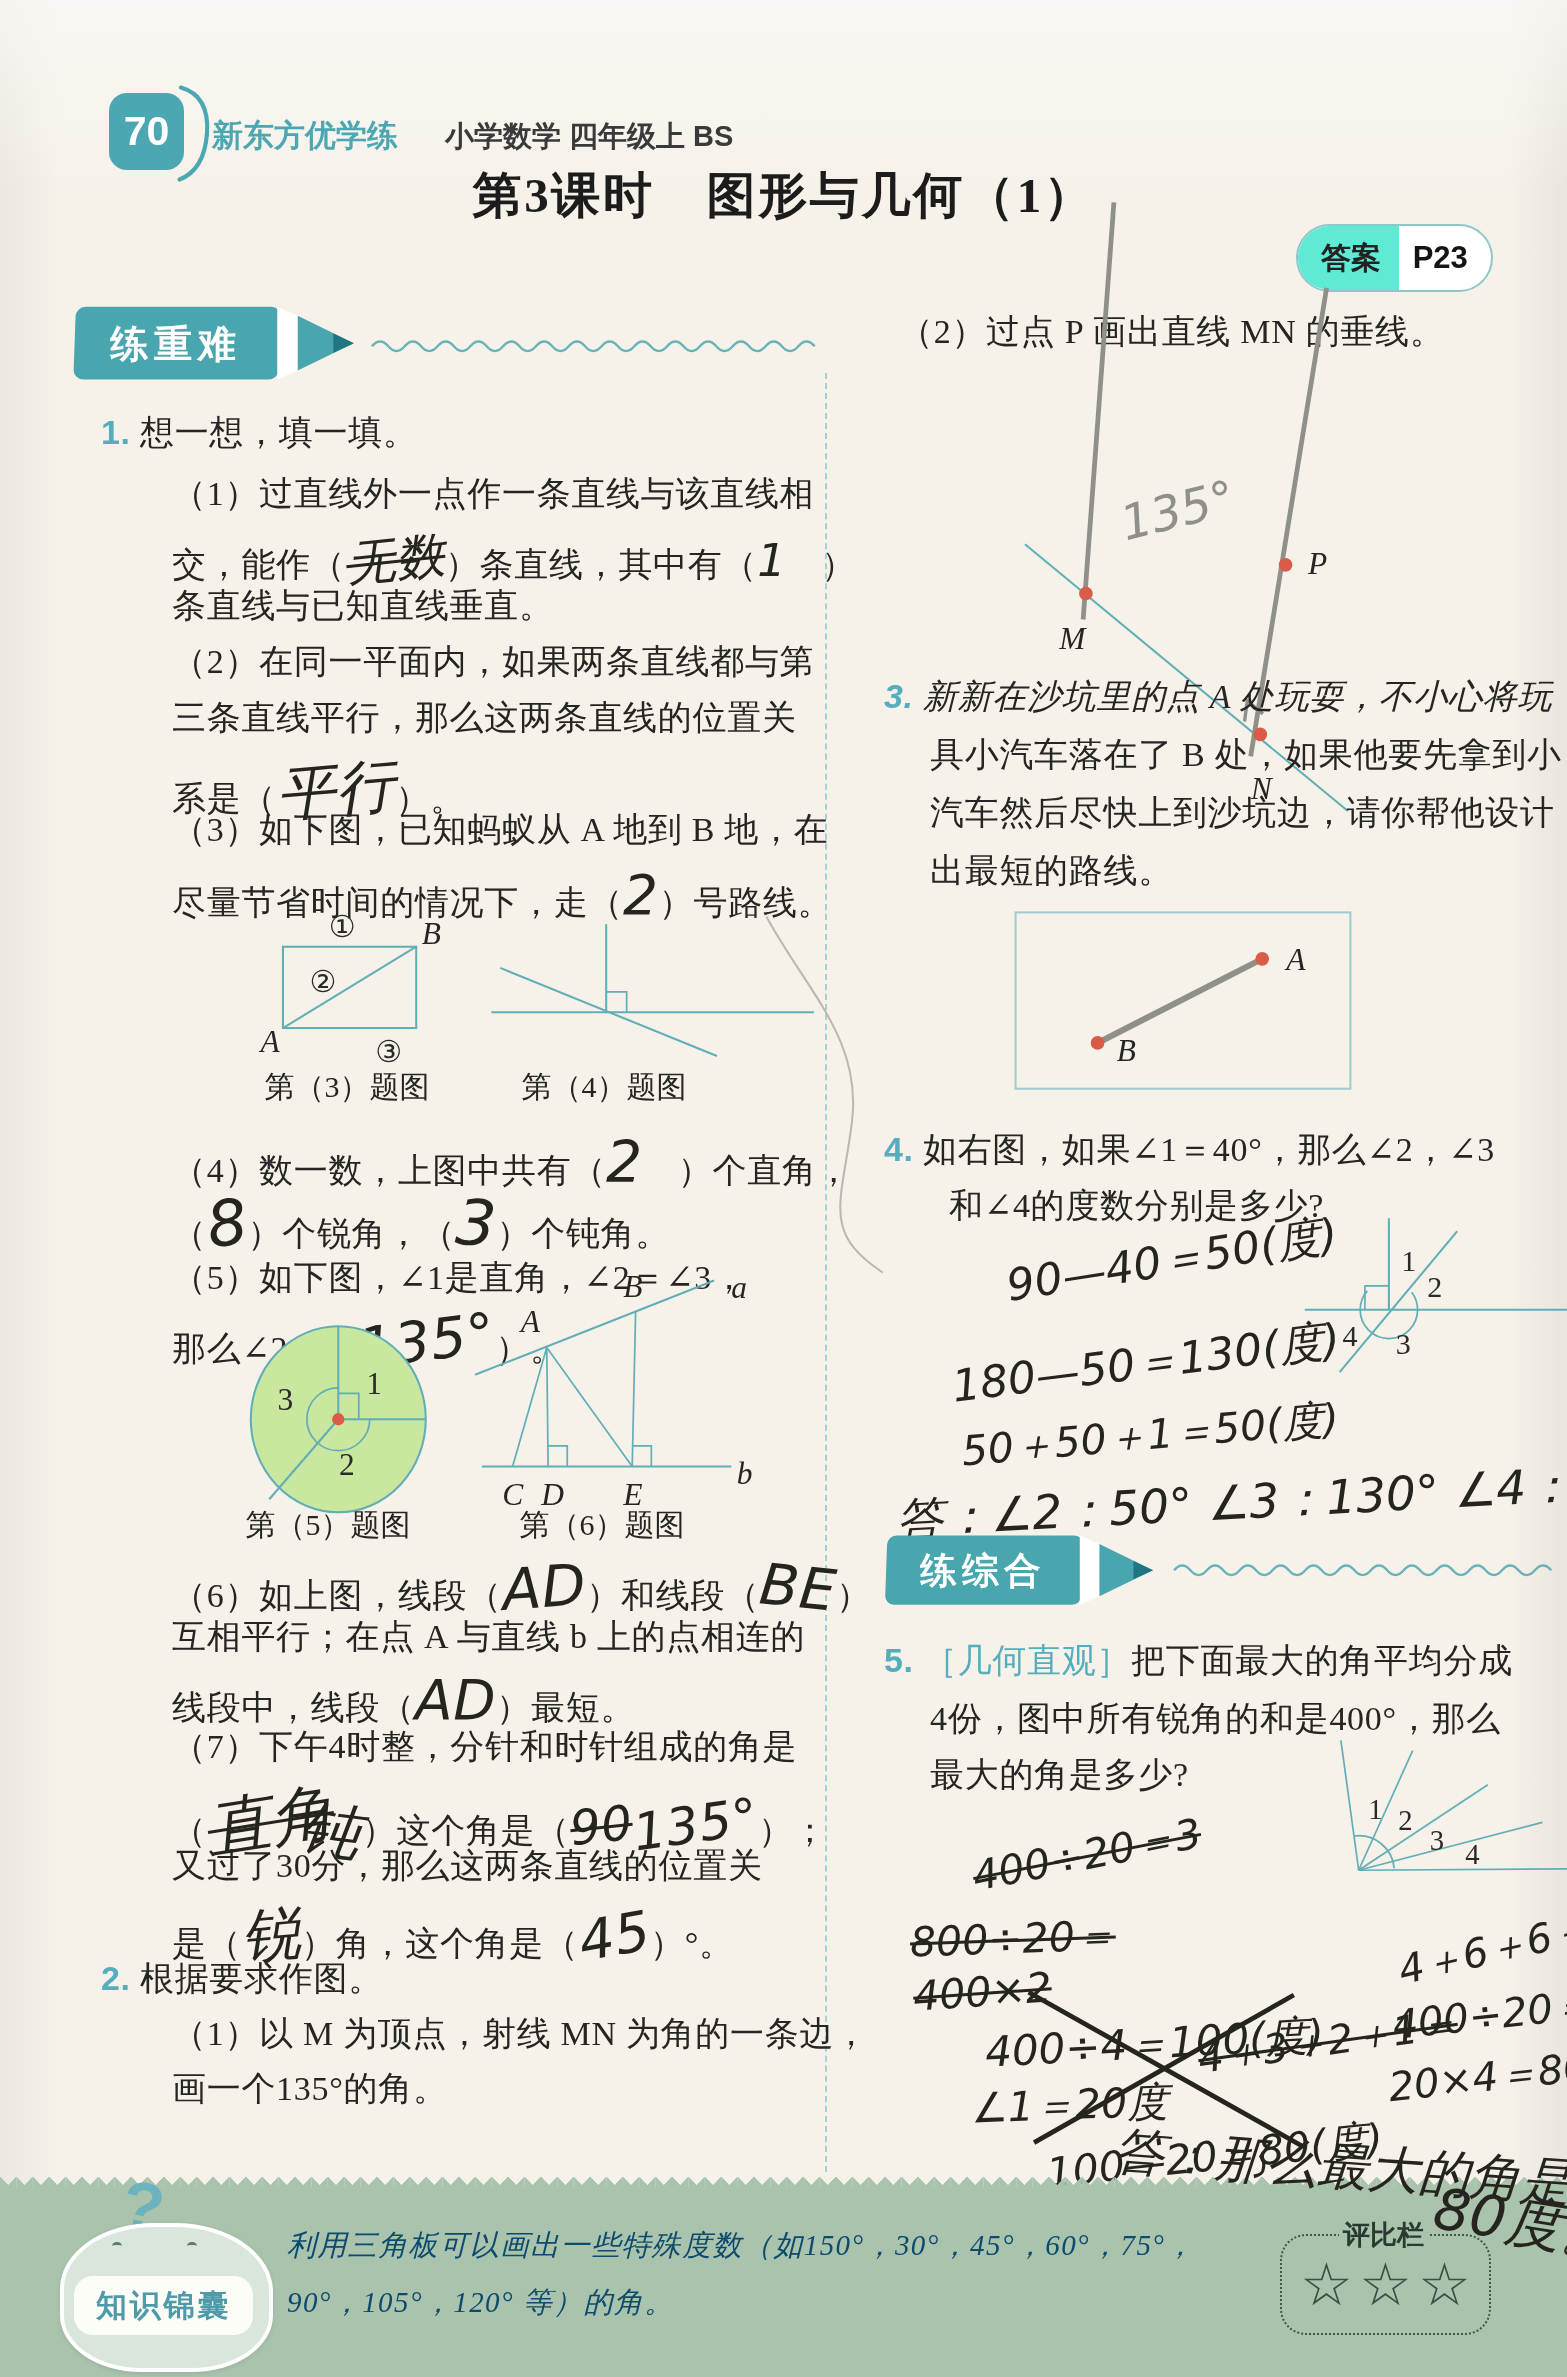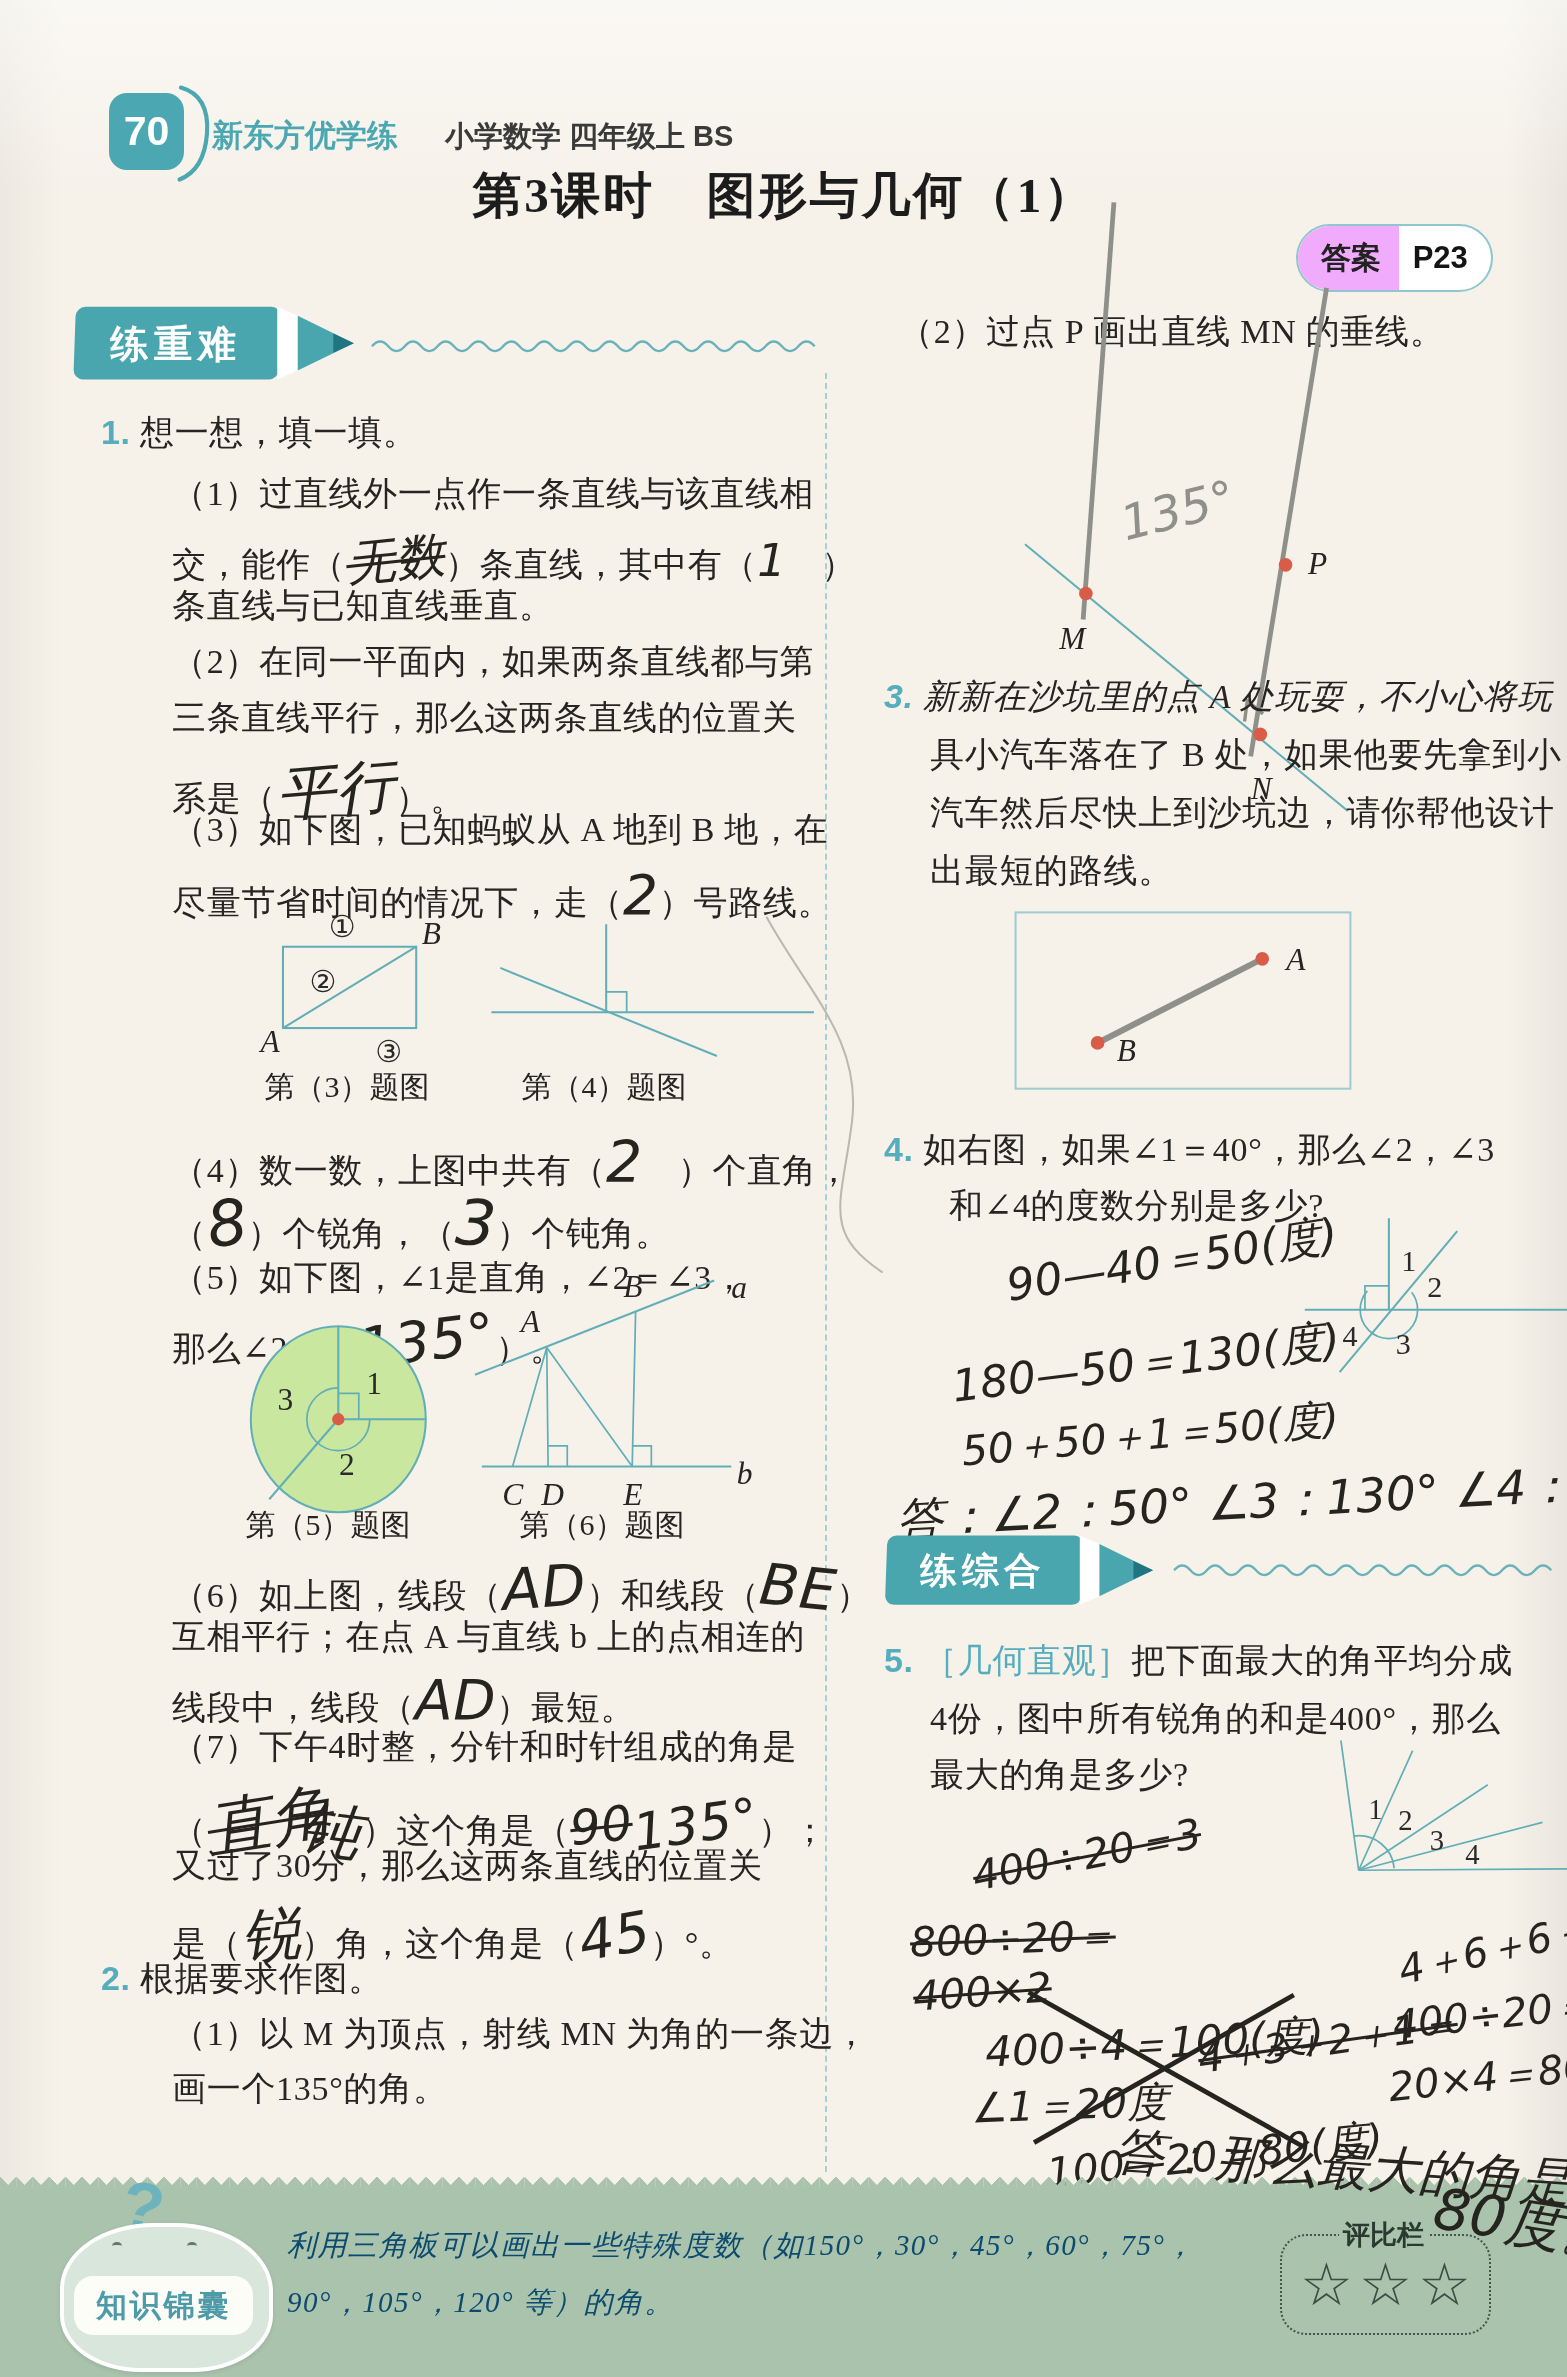--- a/index.html
+++ b/index.html
@@ -18,21 +18,21 @@
   .hwp{color:#90908a;}
   .struck{text-decoration:line-through;text-decoration-thickness:3.4px;}
   .banner{position:absolute;}
   .hdr-series{position:absolute;font-family:"Liberation Sans","DejaVu Sans",sans-serif;font-weight:bold;color:#4ba7b1;font-size:31px;}
   .hdr-edition{position:absolute;font-family:"Liberation Sans","DejaVu Sans",sans-serif;font-weight:bold;color:#3a3a3a;font-size:29px;}
   .pagenum{position:absolute;left:109px;top:93px;width:75px;height:77px;background:#4ba7b1;border-radius:18px;
         color:#fff;font:bold 41px/77px "Liberation Sans",sans-serif;text-align:center;}
   .title{position:absolute;left:0;top:163px;width:100%;text-align:center;font-size:49px;font-weight:bold;color:#1c1c1c;letter-spacing:2.7px;}
   .abadge{position:absolute;left:1296px;top:224px;height:64px;border:2.7px solid #8fc7cc;border-radius:34px;
         display:flex;overflow:hidden;background:#fff;}
-  .abadge .al{background:#f0abfc;color:#222;font-size:30px;line-height:64px;padding:0 18px 0 23px;font-weight:bold;}
+  .abadge .al{background:#5eead4;color:#222;font-size:30px;line-height:64px;padding:0 18px 0 23px;font-weight:bold;}
   .abadge .ap{color:#141414;font-size:31px;line-height:64px;padding:0 23px 0 13.7px;font-weight:bold;font-family:"Liberation Sans",sans-serif;}
   .divider{position:absolute;left:825px;top:373px;height:1799px;border-left:2.1px dashed #a7d0d4;}
   .band{position:absolute;left:0;top:2187px;width:1568px;height:190px;background:#a9c3ad;}
   .zz{position:absolute;left:0;top:2172px;width:1568px;height:16.4px;
       background-image:linear-gradient(-45deg,#a9c3ad 8.2px,transparent 0),linear-gradient(45deg,#a9c3ad 8.2px,transparent 0);
       background-size:16.4px 16.4px;background-repeat:repeat-x;}
   .tip{position:absolute;font-size:29px;color:#0c4a6e;white-space:nowrap;letter-spacing:1.4px;font-style:italic;}
   .mascot-q{position:absolute;left:122px;top:2167px;font:bold 68px "Liberation Sans",sans-serif;color:#6db3bd;transform:rotate(12deg);}
   .mascot{position:absolute;left:60px;top:2223px;width:205px;height:141px;background:#d9e6dc;border:4.8px solid #ffffff;
       border-radius:44% 46% 38% 38%;box-shadow:0 1.4px 4.1px rgba(0,0,0,.08);}

